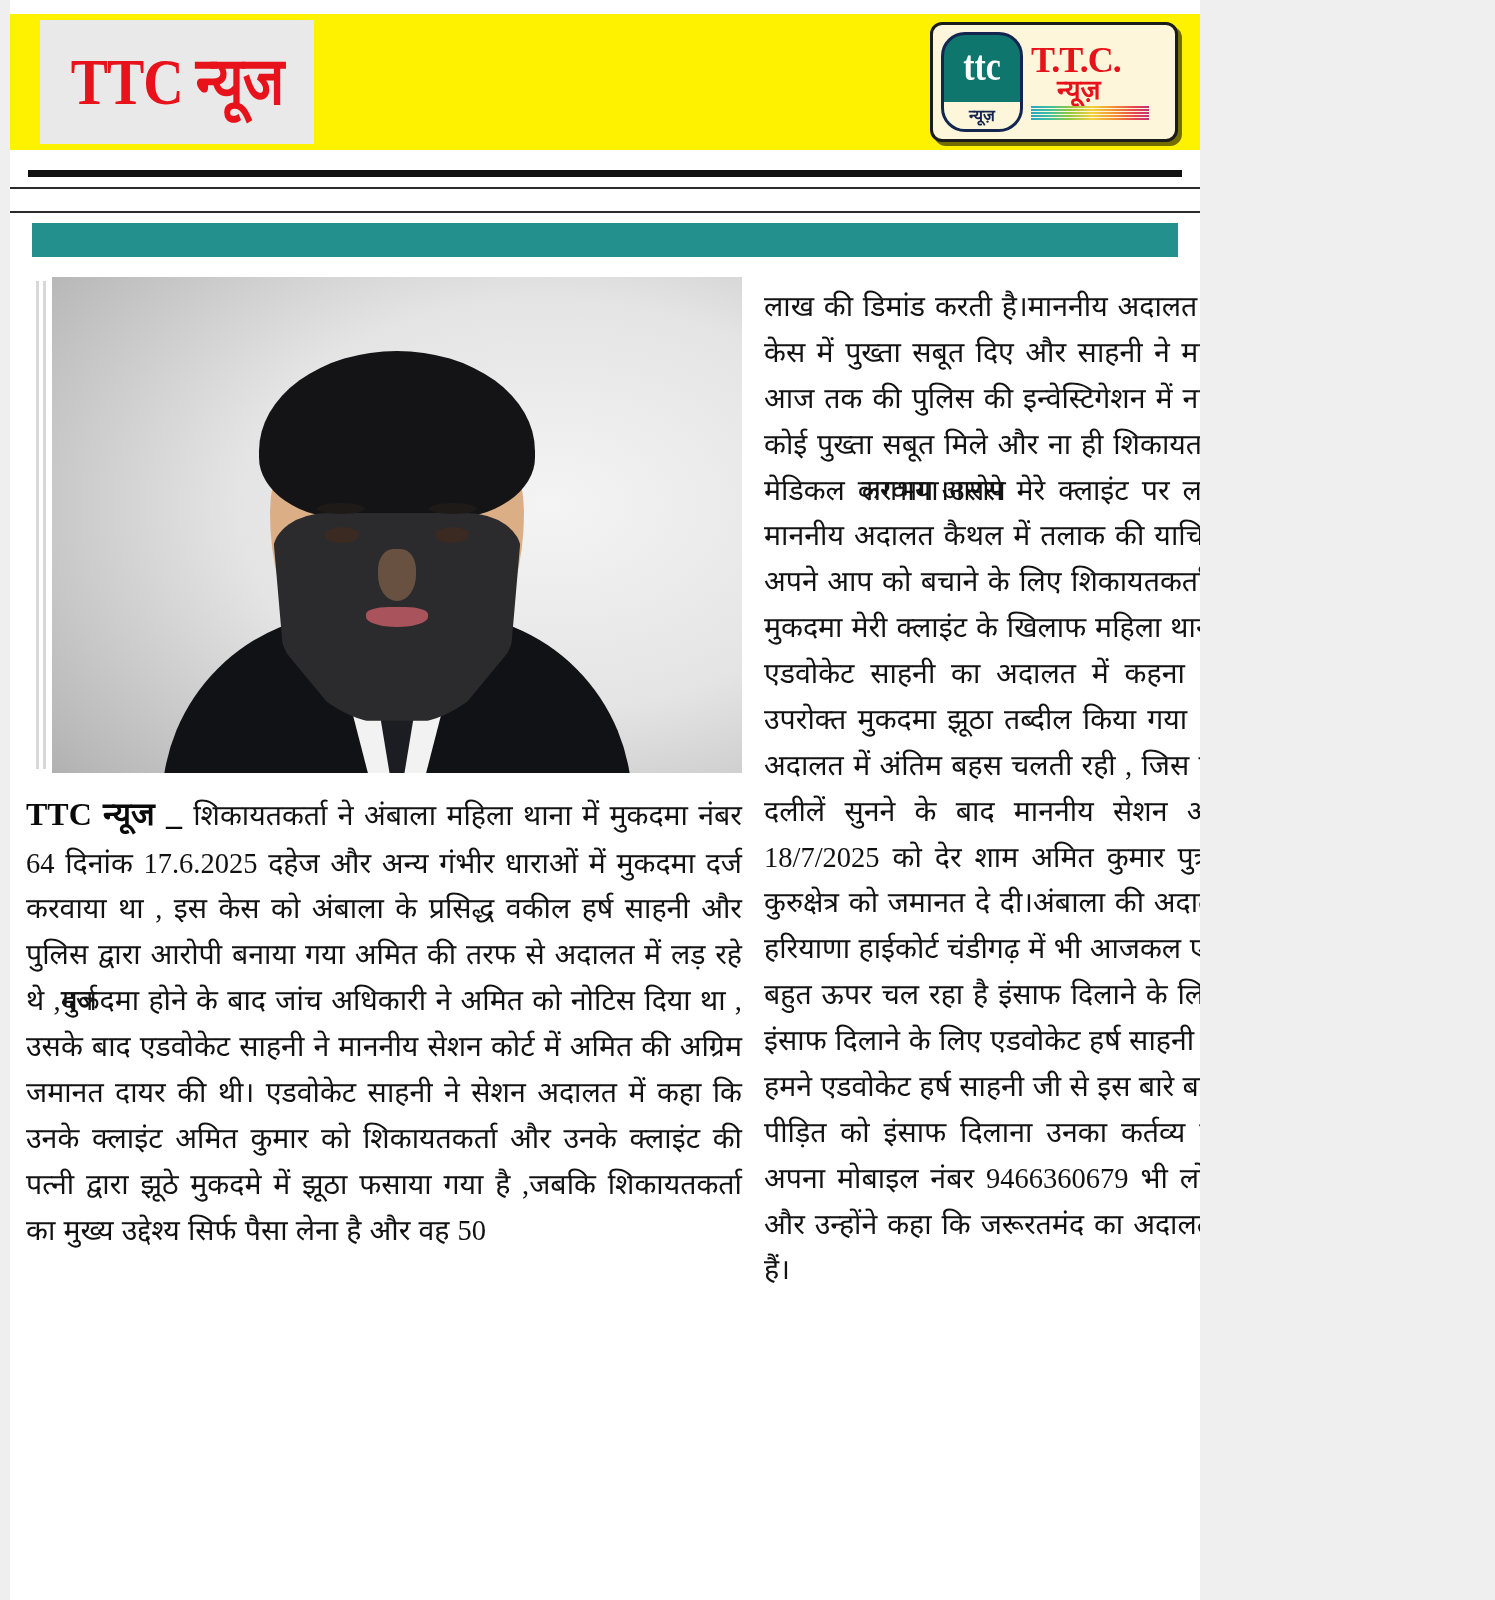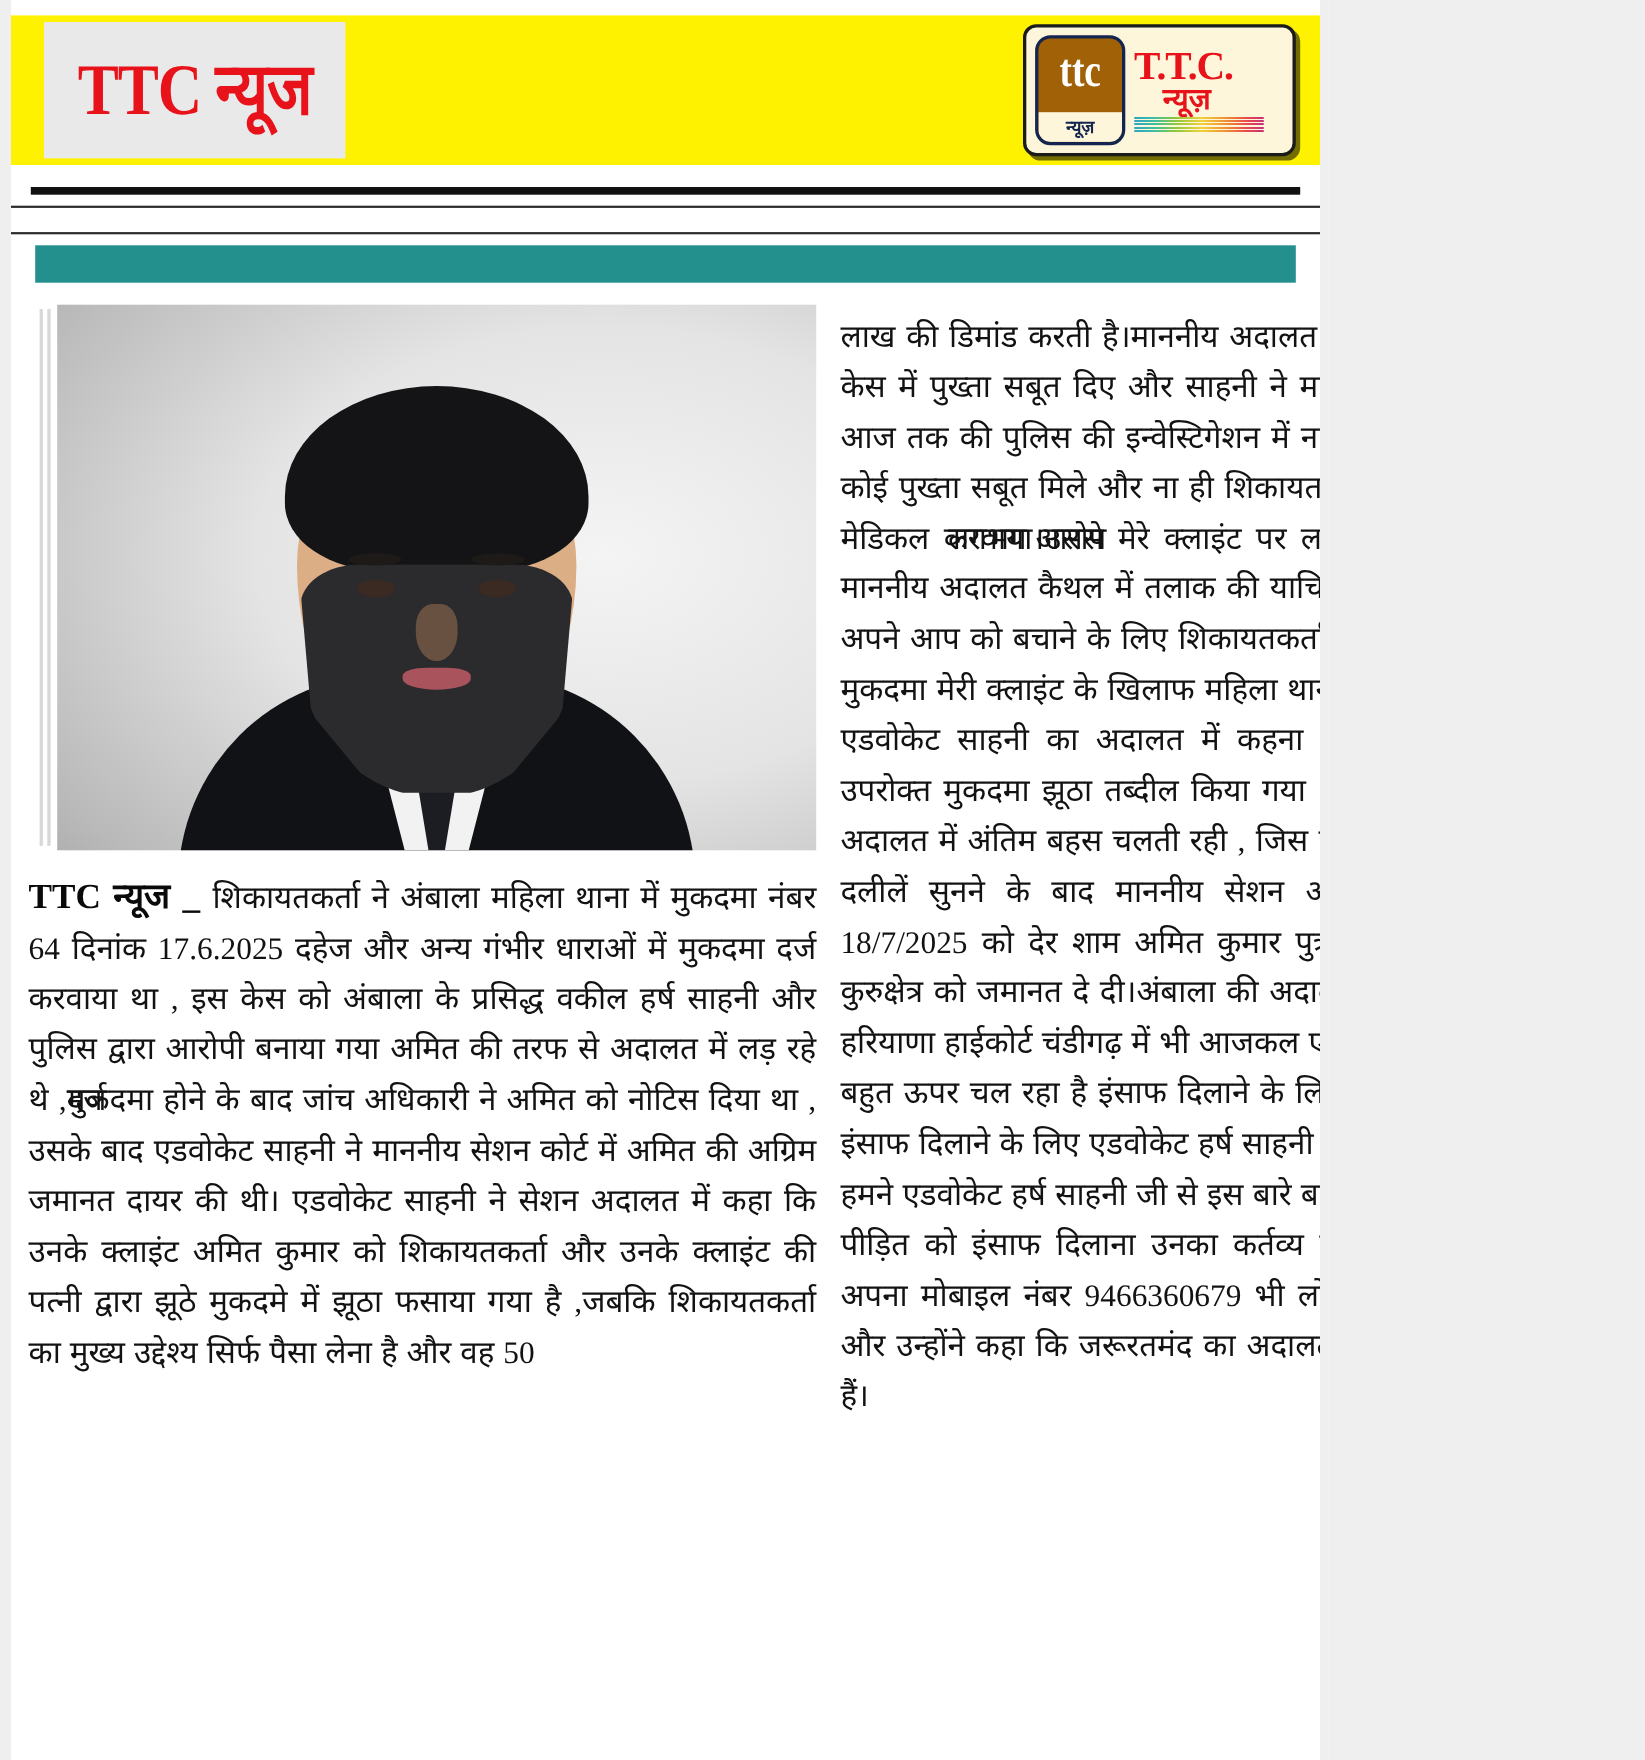--- a/index.html
+++ b/index.html
@@ -62,23 +62,23 @@
     display: flex;
     align-items: center;
     padding: 6px 8px;
     gap: 8px;
     box-shadow: 4px 4px 0 rgba(0,0,0,0.55);
   }
 
   .logo-badge {
     width: 82px;
     height: 100px;
-    background: #a16207;
+    background: #0f766e;
     border: 3px solid #14264f;
-    border-radius: 14px;
+    border-radius: 24px;
     display: flex;
     flex-direction: column;
     align-items: center;
     justify-content: flex-start;
     overflow: hidden;
     flex: 0 0 auto;
   }
   .logo-badge-mark {
     color: #ffffff;
     font-family: "Liberation Serif", serif;

